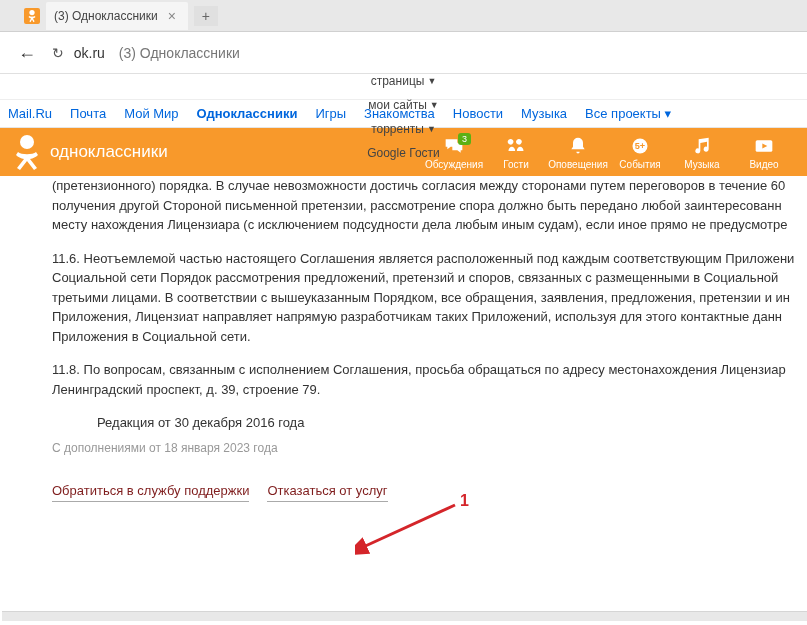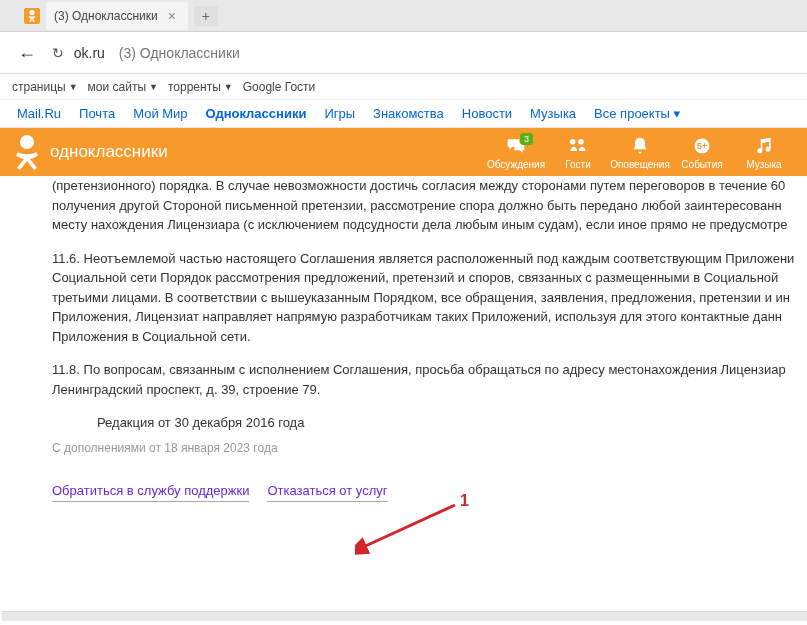--- a/index.html
+++ b/index.html
@@ -16,47 +16,47 @@
 
 
 .addr-bar { height: 42px; display: flex; align-items: center; padding: 0 12px; gap: 10px; border-bottom: 1px solid #e0e0e0; }
 .back-btn { font-size: 18px; color: #333; cursor: pointer; padding: 4px 6px; }
 .refresh-btn { font-size: 14px; color: #555; cursor: pointer; }
 .url { flex: 1; color: #333; font-size: 14px; display: flex; gap: 14px; }
 .url-domain { font-weight: 500; }
 .url-rest { color: #777; }
 
 
-.bookmark-bar { height: 26px; display: flex; align-items: center; padding: 0 12px; gap: 10px; font-size: 12px; color: #444; border-bottom: 1px solid #eee; }
+.bookmark-bar { height: 26px; display: flex; align-items: center; padding: 0 12px; gap: 10px; font-size: 12px; color: #444; border-bottom: 1px solid #eee; flex-direction: column; }
 .bm-item { cursor: pointer; display: flex; align-items: center; gap: 3px; }
 .bm-caret { font-size: 9px; }
 
 
-.mailru-bar { height: 28px; display: flex; align-items: center; padding: 0 17px; gap: 18px; font-size: 13px; border-bottom: 1px solid #e5e5e5; }
+.mailru-bar { height: 28px; display: flex; align-items: center; padding: 0 8px; gap: 18px; font-size: 13px; border-bottom: 1px solid #e5e5e5; }
 .mr-item { color: #0066dd; cursor: pointer; }
 .mr-item.active { font-weight: bold; }
 
 
 .ok-header { background: #f8992b; height: 48px; display: flex; align-items: center; padding: 0 12px; gap: 10px; }
 .ok-logo { display: flex; align-items: center; gap: 8px; color: #fff; }
 .ok-logo-icon { width: 30px; height: 40px; fill: #fff; }
 .ok-logo-text { font-size: 17px; font-weight: 500; color: #fff; }
 .ok-nav { display: flex; margin-left: auto; }
 .ok-nav-item { display: flex; flex-direction: column; align-items: center; color: #fff; font-size: 10px; width: 62px; cursor: pointer; position: relative; }
 .ok-nav-icon { height: 22px; display: flex; align-items: center; justify-content: center; margin-bottom: 2px; }
 .ok-nav-icon svg { fill: #fff; width: 20px; height: 20px; }
 .badge { position: absolute; top: -2px; right: 14px; background: #5cb014; color: #fff; font-size: 9px; padding: 1px 4px; border-radius: 3px; }
 
 
 .content { padding: 0 0 0 52px; color: #333; font-size: 13px; line-height: 1.5; }
 .para { margin-bottom: 14px; }
 .date-info { margin-bottom: 6px; margin-left: 45px; }
 .date-sub { color: #999; font-size: 12px; margin-bottom: 24px; }
 .links-row { display: flex; gap: 18px; align-items: center; }
-.content-link { color: #6d28d9; border-bottom: 1px solid #aaa; cursor: pointer; padding-bottom: 1px; }
+.content-link { color: #7f1d1d; border-bottom: 1px solid #aaa; cursor: pointer; padding-bottom: 1px; }
 
 
 .arrow-svg { position: absolute; pointer-events: none; }
 .annot-1 { position: absolute; color: #d4252a; font-weight: bold; font-size: 16px; }
 
 
 .bottom-line { position: absolute; bottom: 4px; left: 2px; right: 0; height: 10px; background: #e8e8e8; border-top: 1px solid #d5d5d5; }
 </style>
 </head>
 <body>
@@ -159,20 +159,29 @@
       <span>События</span>
     </div>
     <div class="ok-nav-item">
       <div class="ok-nav-icon">
           <svg viewBox="0 0 24 24">
             <path d="M8 4l12-2v14a3 3 0 11-2-3V7L10 8.5V18a3 3 0 11-2-3z"></path>
           </svg>
         </div>
       <span>Музыка</span>
     </div>
+    <div class="ok-nav-item">
+      <div class="ok-nav-icon">
+          <svg viewBox="0 0 24 24">
+            <rect x="2" y="5" width="20" height="14" rx="2"></rect>
+            <path d="M10 9l6 3-6 3z" fill="#f8992b"></path>
+          </svg>
+        </div>
+      <span>Видео</span>
+    </div>
   </div>
 </div>
 
 <div class="content">
   <p class="para">(претензионного) порядка. В случае невозможности достичь согласия между сторонами путем переговоров в течение 60 получения другой Стороной письменной претензии, рассмотрение спора должно быть передано любой заинтересованн месту нахождения Лицензиара (с исключением подсудности дела любым иным судам), если иное прямо не предусмотре</p>
   <p class="para">11.6. Неотъемлемой частью настоящего Соглашения является расположенный под каждым соответствующим Приложени Социальной сети Порядок рассмотрения предложений, претензий и споров, связанных с размещенными в Социальной третьими лицами. В соответствии с вышеуказанным Порядком, все обращения, заявления, предложения, претензии и ин Приложения, Лицензиат направляет напрямую разработчикам таких Приложений, используя для этого контактные данн Приложения в Социальной сети.</p>
   <p class="para">11.8. По вопросам, связанным с исполнением Соглашения, просьба обращаться по адресу местонахождения Лицензиар Ленинградский проспект, д. 39, строение 79.</p>
   <p class="date-info">Редакция от 30 декабря 2016 года</p>
   <p class="date-sub">С дополнениями от 18 января 2023 года</p>
   <div class="links-row">

